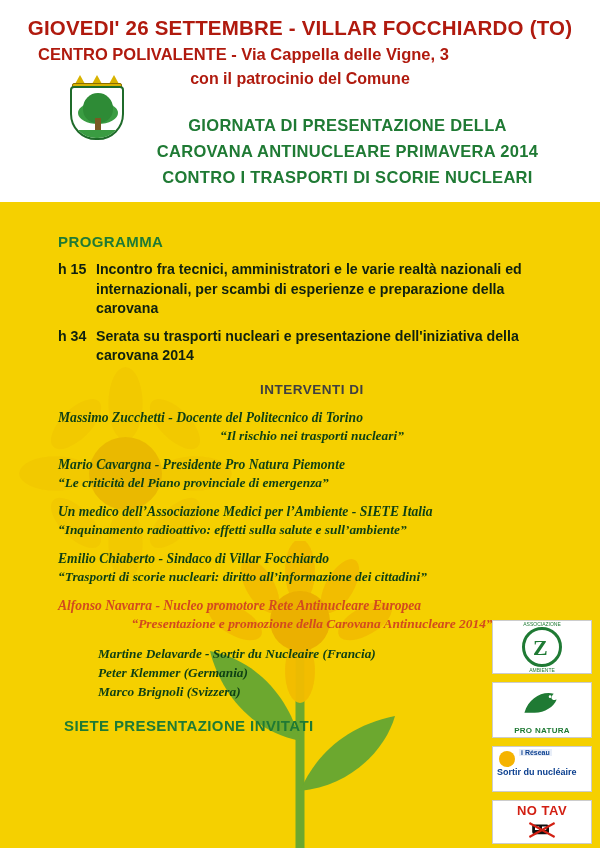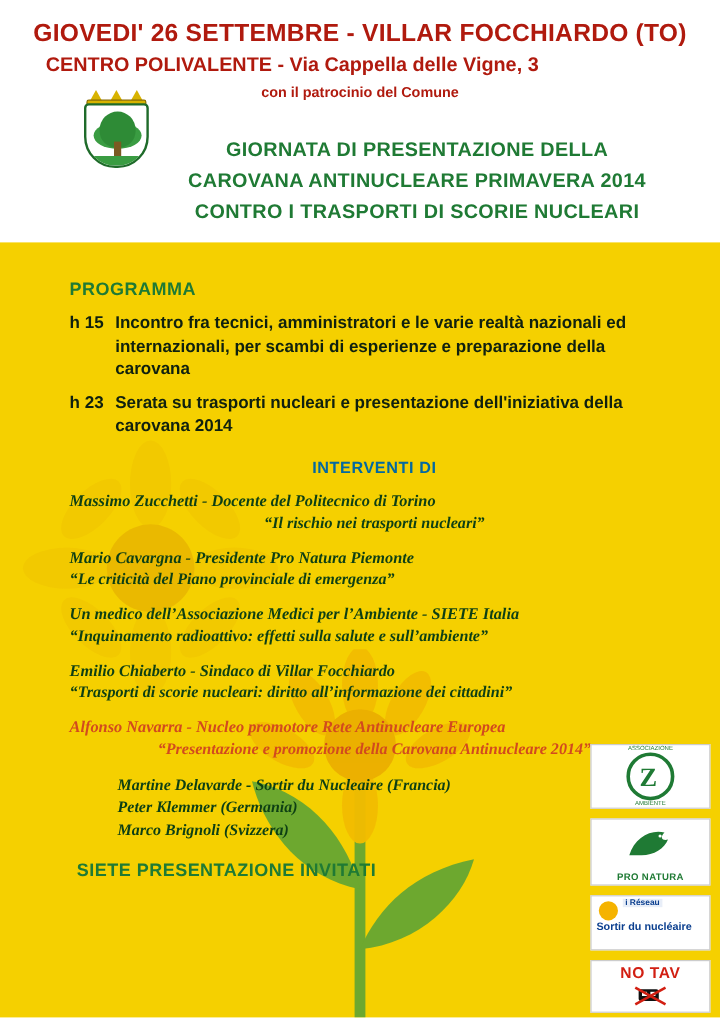--- a/index.html
+++ b/index.html
@@ -36,21 +36,21 @@
     position: absolute; top: 45px; left: 0; width: 487px;
     text-align: center;
     font-weight: bold;
     font-size: 16.5px;
     color: #b01a0e;
   }
   .hdr-line3 {
     position: absolute; top: 70px; left: 0; width: 600px;
     text-align: center;
     font-weight: bold;
-    font-size: 12px;
+    font-size: 16px;
     color: #b01a0e;
   }
 
   
   .crest {
     position: absolute;
     top: 74px; left: 66px;
     width: 62px; height: 68px;
   }
   .crest .shield {
@@ -159,21 +159,21 @@
     line-height: 19.5px;
     margin-bottom: 8px;
   }
   .prog-time { flex: 0 0 38px; }
   .prog-text { flex: 1 1 auto; }
 
   .sec-interventi {
     text-align: center;
     font-weight: bold;
     font-size: 13.5px;
-    color: #0369a1;
+    color: #404040;
     margin-top: 16px;
     margin-bottom: 12px;
     letter-spacing: .5px;
   }
 
   .speaker {
     margin-bottom: 11px;
   }
   .speaker .who {
     font-family: "Liberation Serif", serif;
@@ -378,21 +378,21 @@
 
     <div class="content">
 
       <div class="sec-programma">PROGRAMMA</div>
 
       <div class="prog-row">
         <div class="prog-time">h 15</div>
         <div class="prog-text">Incontro fra tecnici, amministratori e le varie realtà nazionali ed internazionali, per scambi di esperienze e preparazione della carovana</div>
       </div>
       <div class="prog-row">
-        <div class="prog-time">h 23</div>
+        <div class="prog-time">h 34</div>
         <div class="prog-text">Serata su trasporti nucleari e presentazione dell'iniziativa della carovana 2014</div>
       </div>
 
       <div class="sec-interventi">INTERVENTI DI</div>
 
       <div class="speaker">
         <div class="who">Massimo Zucchetti - Docente del Politecnico di Torino</div>
         <div class="what center">“Il rischio nei trasporti nucleari”</div>
       </div>
 

